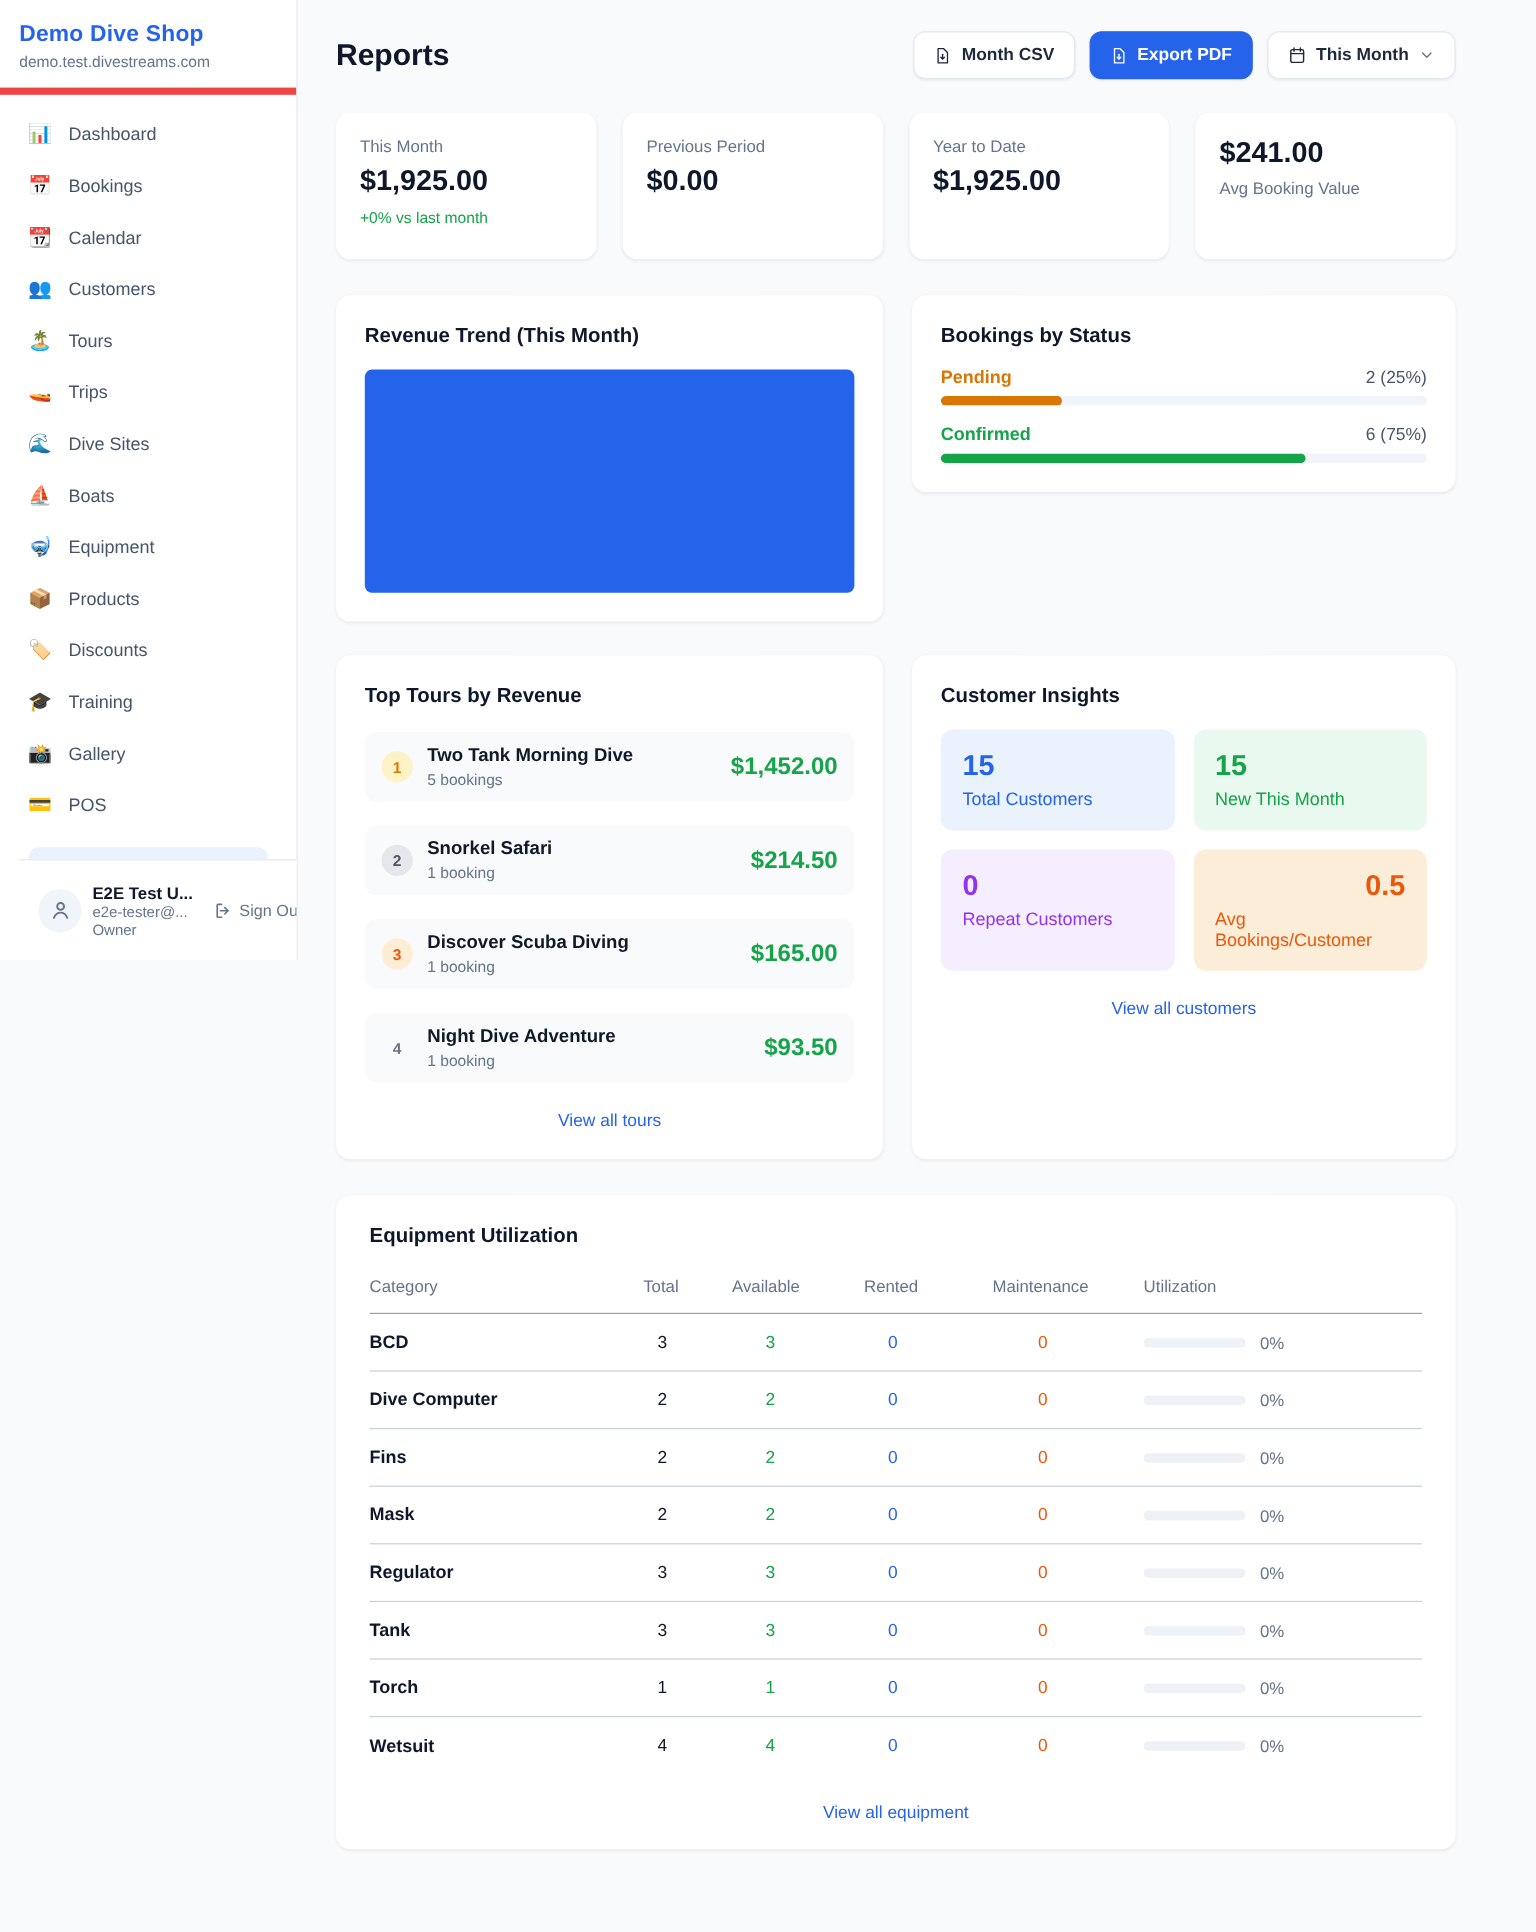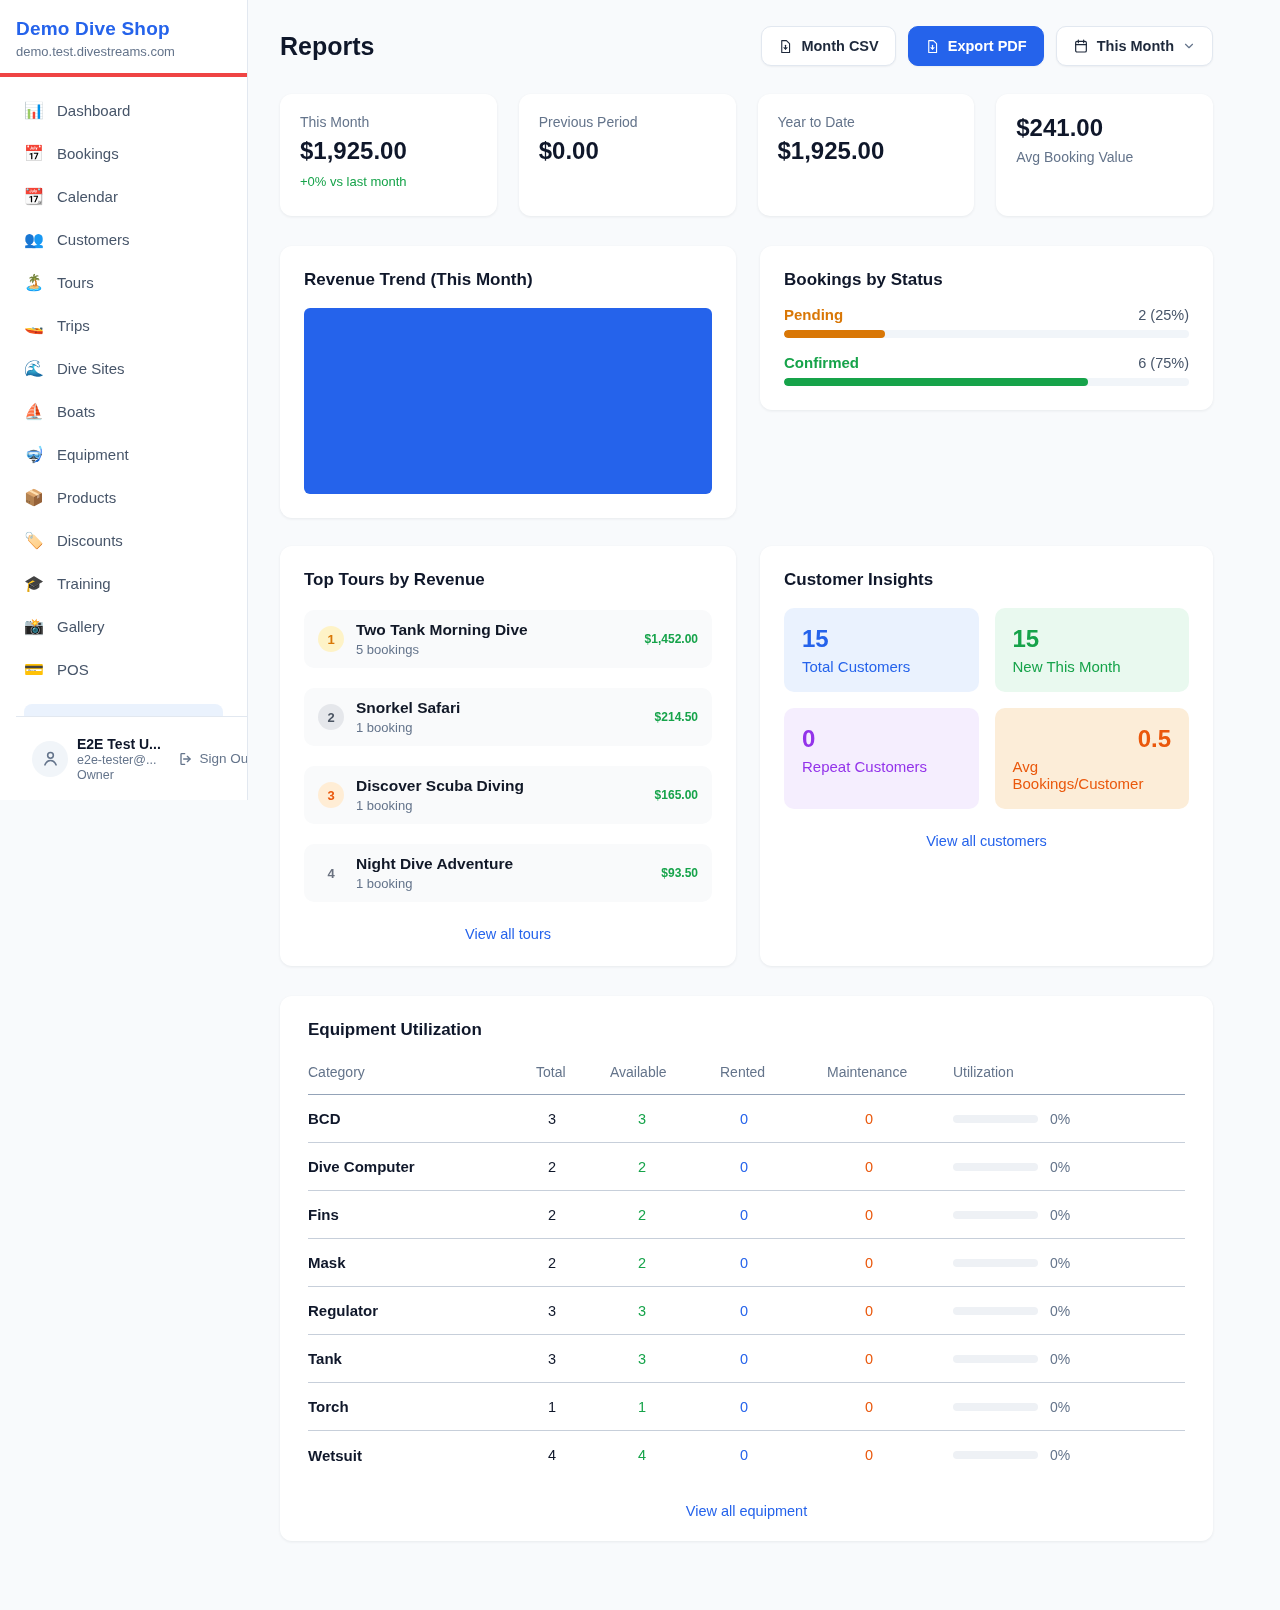--- a/index.html
+++ b/index.html
@@ -6,21 +6,21 @@
   html,body { width:1280px; height:1610px; }
   body {
     font-family:"Liberation Sans","DejaVu Sans",sans-serif;
     background:#f8fafc; color:#0f172a; position:relative; overflow:hidden;
   }
   
   .sidebar {
     position:absolute; left:0; top:0; width:248px; height:800px;
     background:#fff; border-right:1px solid #e2e8f0; overflow:hidden;
   }
-  .sidebar-header { padding:18px 16px 14px; border-bottom:4px solid #ef4444; }
+  .sidebar-header { padding:18px 16px 14px; border-bottom:6px solid #ef4444; }
   .shop-name { color:#2563eb; font-size:19px; font-weight:800; letter-spacing:.2px; }
   .shop-domain { color:#64748b; font-size:13px; margin-top:4px; }
   .nav { padding:14px 12px 0; }
   .nav-item {
     display:flex; align-items:center; gap:13px; padding:10px 12px;
     border-radius:8px; color:#475569; font-size:15px; margin-bottom:3px; cursor:pointer;
   }
   .nav-icon { width:20px; font-size:16px; line-height:20px; text-align:center; }
   .nav-label { line-height:20px; }
   .nav-active-peek { height:40px; margin:14px 12px 0; border-radius:8px; background:#eaf2fd; }
@@ -82,21 +82,21 @@
     width:26px; height:26px; border-radius:50%; flex:0 0 auto;
     display:flex; align-items:center; justify-content:center; font-size:13px; font-weight:600;
   }
   .rank-1 { background:#fef3c7; color:#d97706; }
   .rank-2 { background:#e5e7eb; color:#4b5563; }
   .rank-3 { background:#ffedd5; color:#ea580c; }
   .rank-4 { background:transparent; color:#6b7280; }
   .tour-info { flex:1; min-width:0; }
   .tour-name { font-size:15.5px; font-weight:600; color:#111827; }
   .tour-bookings { font-size:13px; color:#64748b; margin-top:3px; }
-  .tour-revenue { font-size:12px; font-weight:700; color:#16a34a; }
+  .tour-revenue { font-size:20px; font-weight:700; color:#16a34a; }
   .view-link { display:block; text-align:center; color:#2563eb; font-size:14.5px; margin-top:24px; cursor:pointer; text-decoration:none; }
   .insights-grid { display:grid; grid-template-columns:1fr 1fr; gap:16px; margin-top:18px; }
   .insight-tile { border-radius:10px; padding:17px 18px; }
   .insight-value { font-size:24px; font-weight:800; }
   .insight-label { font-size:15px; margin-top:5px; }
   
   .equip-card { padding:24px 28px 22px; }
   .equip-table { margin-top:14px; }
   .t-row {
     display:grid; grid-template-columns:228px 74px 110px 107px 126px 1fr;

